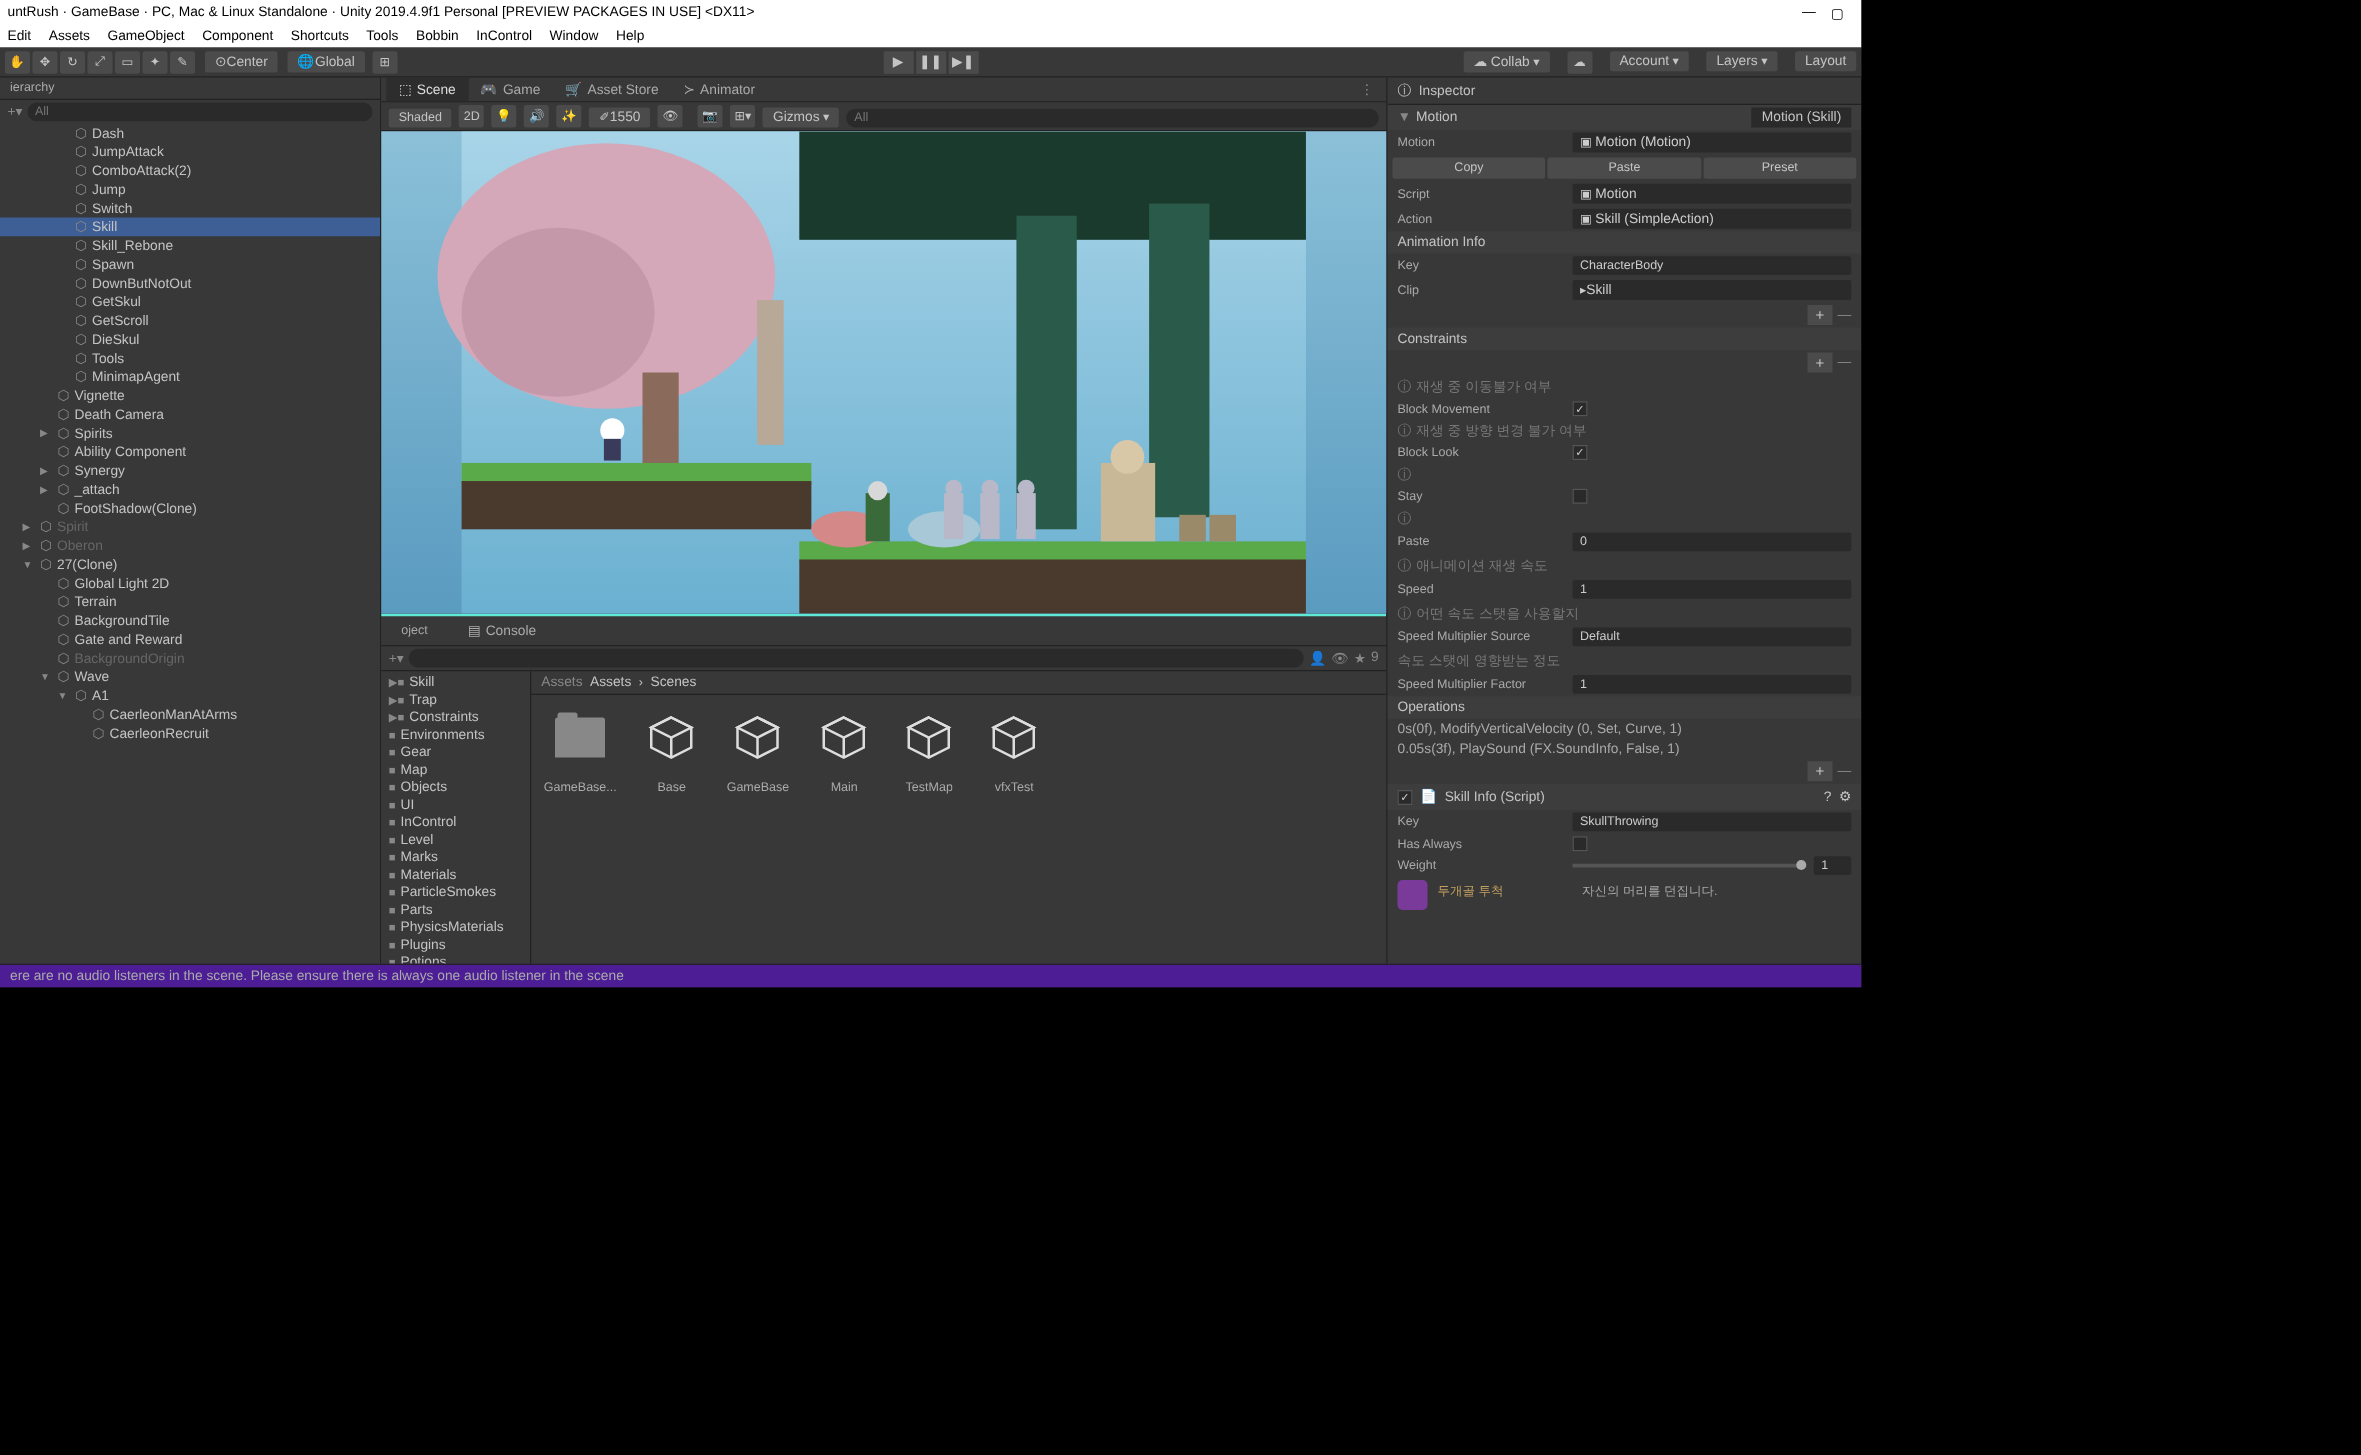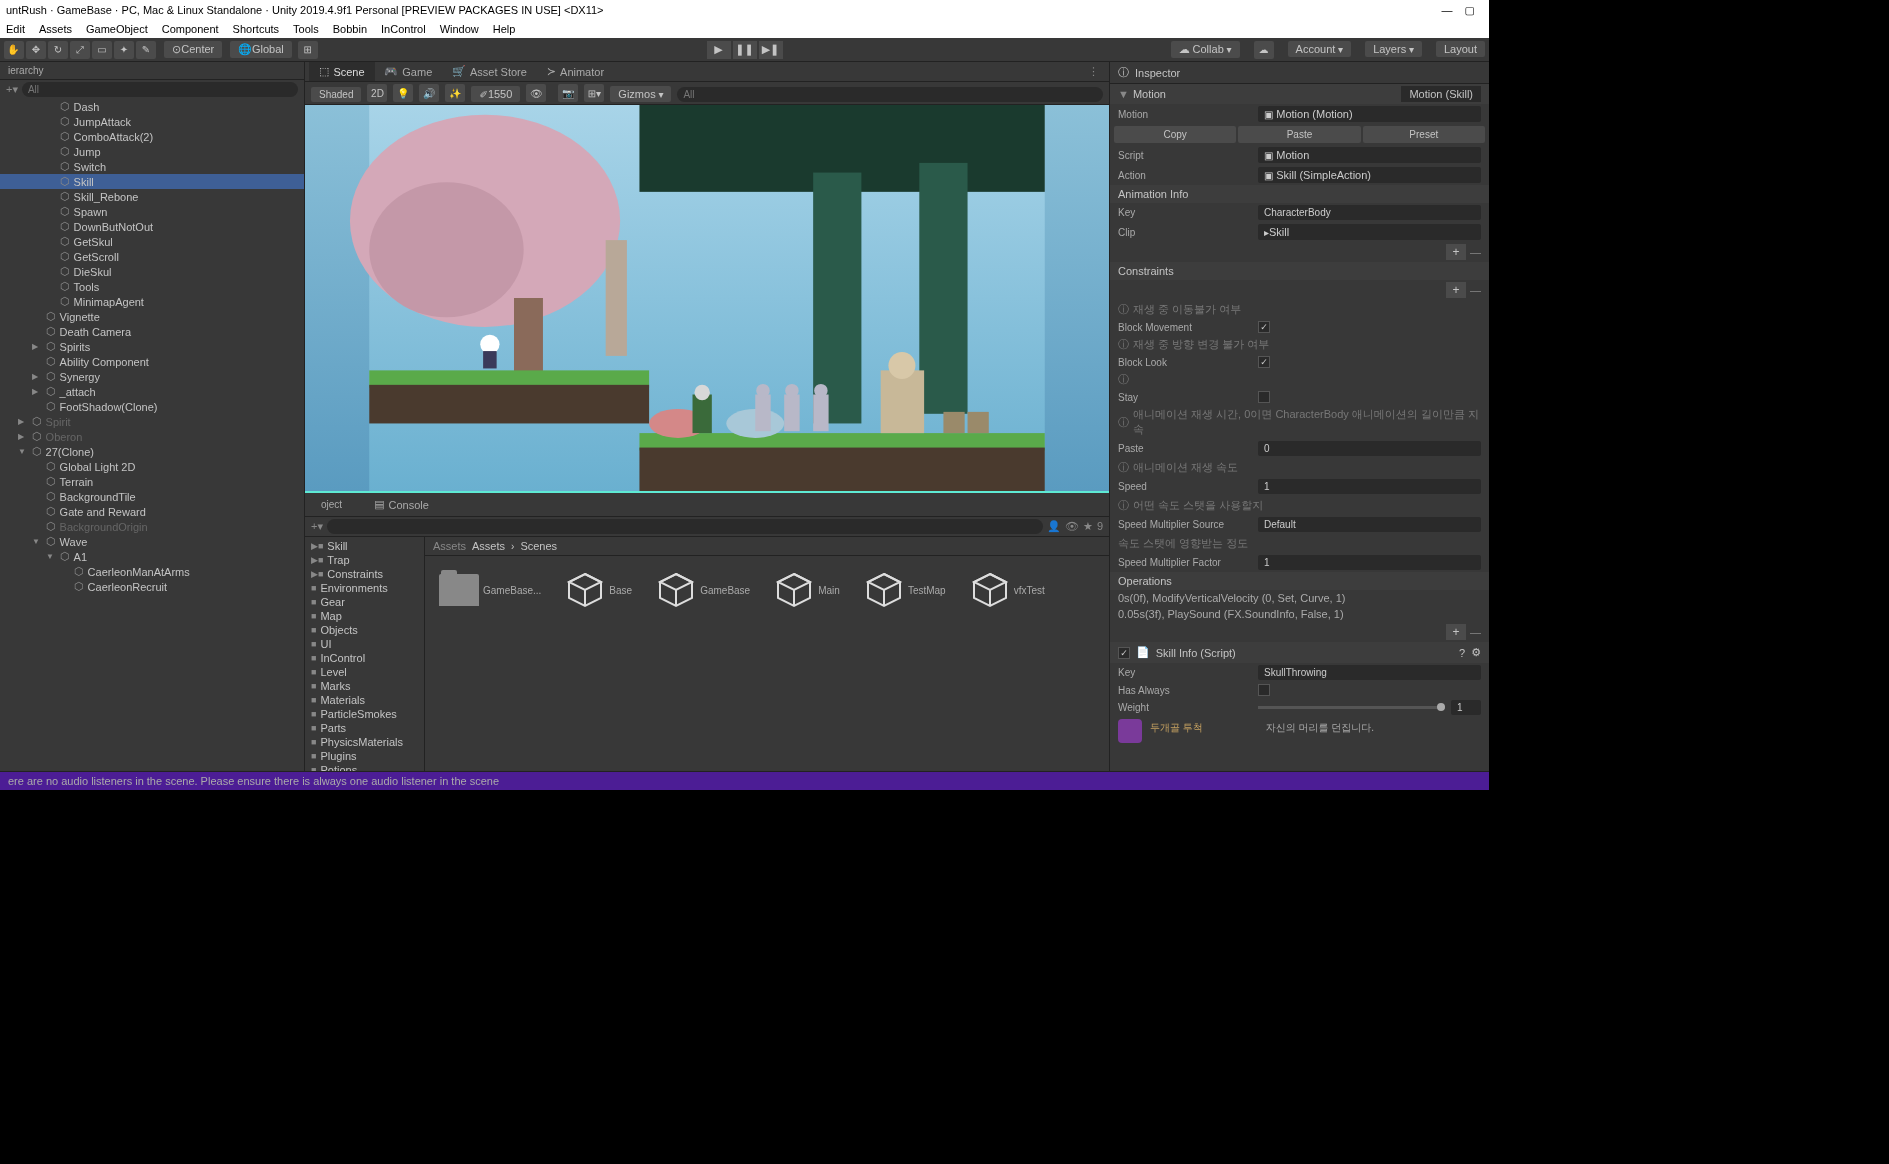--- a/index.html
+++ b/index.html
@@ -37,21 +37,21 @@
 .bottom-panel { height: 280px; background: #383838; border-top: 2px solid #5eead4; display: flex; }
 .project-panel { flex: 1; display: flex; flex-direction: column; }
 .project-tabs { display: flex; padding: 2px 6px; border-bottom: 1px solid #222; gap: 12px; }
 .project-content { flex: 1; display: flex; }
 .folder-tree { width: 120px; border-right: 1px solid #222; overflow-y: auto; padding: 2px; }
 .folder-item { padding: 1px 4px; cursor: pointer; font-size: 10px; display: flex; align-items: center; gap: 4px; }
 .folder-icon { color: #888; font-size: 9px; }
 .assets-area { flex: 1; display: flex; flex-direction: column; }
 .breadcrumb { padding: 3px 8px; font-size: 10px; border-bottom: 1px solid #222; display: flex; align-items: center; gap: 6px; }
 .assets-grid { flex: 1; display: flex; padding: 10px; gap: 20px; align-items: flex-start; }
-.asset-item { display: flex; flex-direction: row; align-items: center; gap: 0; cursor: pointer; }
+.asset-item { display: flex; flex-direction: column; align-items: center; gap: 11px; cursor: pointer; }
 .asset-icon { width: 48px; height: 48px; display: flex; align-items: center; justify-content: center; }
 .asset-label { font-size: 10px; color: #aaa; max-width: 60px; text-align: center; overflow: hidden; text-overflow: ellipsis; }
 .inspector { width: 380px; background: #383838; border-left: 1px solid #222; display: flex; flex-direction: column; overflow-y: auto; }
 .insp-header { padding: 3px 8px; font-size: 10px; display: flex; align-items: center; gap: 6px; border-bottom: 1px solid #222; }
 .insp-row { display: flex; padding: 2px 8px; align-items: center; }
 .insp-label { width: 140px; font-size: 10px; color: #aaa; }
 .insp-value { flex: 1; background: #2a2a2a; padding: 2px 6px; font-size: 10px; color: #ccc; border-radius: 2px; }
 .insp-btn-row { display: flex; gap: 2px; padding: 2px 4px; }
 .insp-btn { flex: 1; background: #4b4b4b; padding: 3px; text-align: center; cursor: pointer; font-size: 10px; border-radius: 2px; }
 .insp-section { background: #3d3d3d; padding: 3px 8px; font-size: 10px; cursor: pointer; display: flex; align-items: center; gap: 4px; }
@@ -611,21 +611,20 @@
       </div>
       <div class="insp-info">
           <span>ⓘ</span>
         </div>
       <div class="insp-row">
         <span class="insp-label">Stay</span>
         <span class="checkbox"></span>
       </div>
       <div class="insp-info">
           <span>ⓘ</span>
-          <span>애니메이션 재생 시간, 0이면 CharacterBody 애니메이션의 길이만큼 지속</span>
         </div>
       <div class="insp-row">
         <span class="insp-label">Paste</span>
         <span class="insp-value">0</span>
       </div>
       <div class="insp-info">
           <span>ⓘ</span>
           <span>애니메이션 재생 속도</span>
         </div>
       <div class="insp-row">

